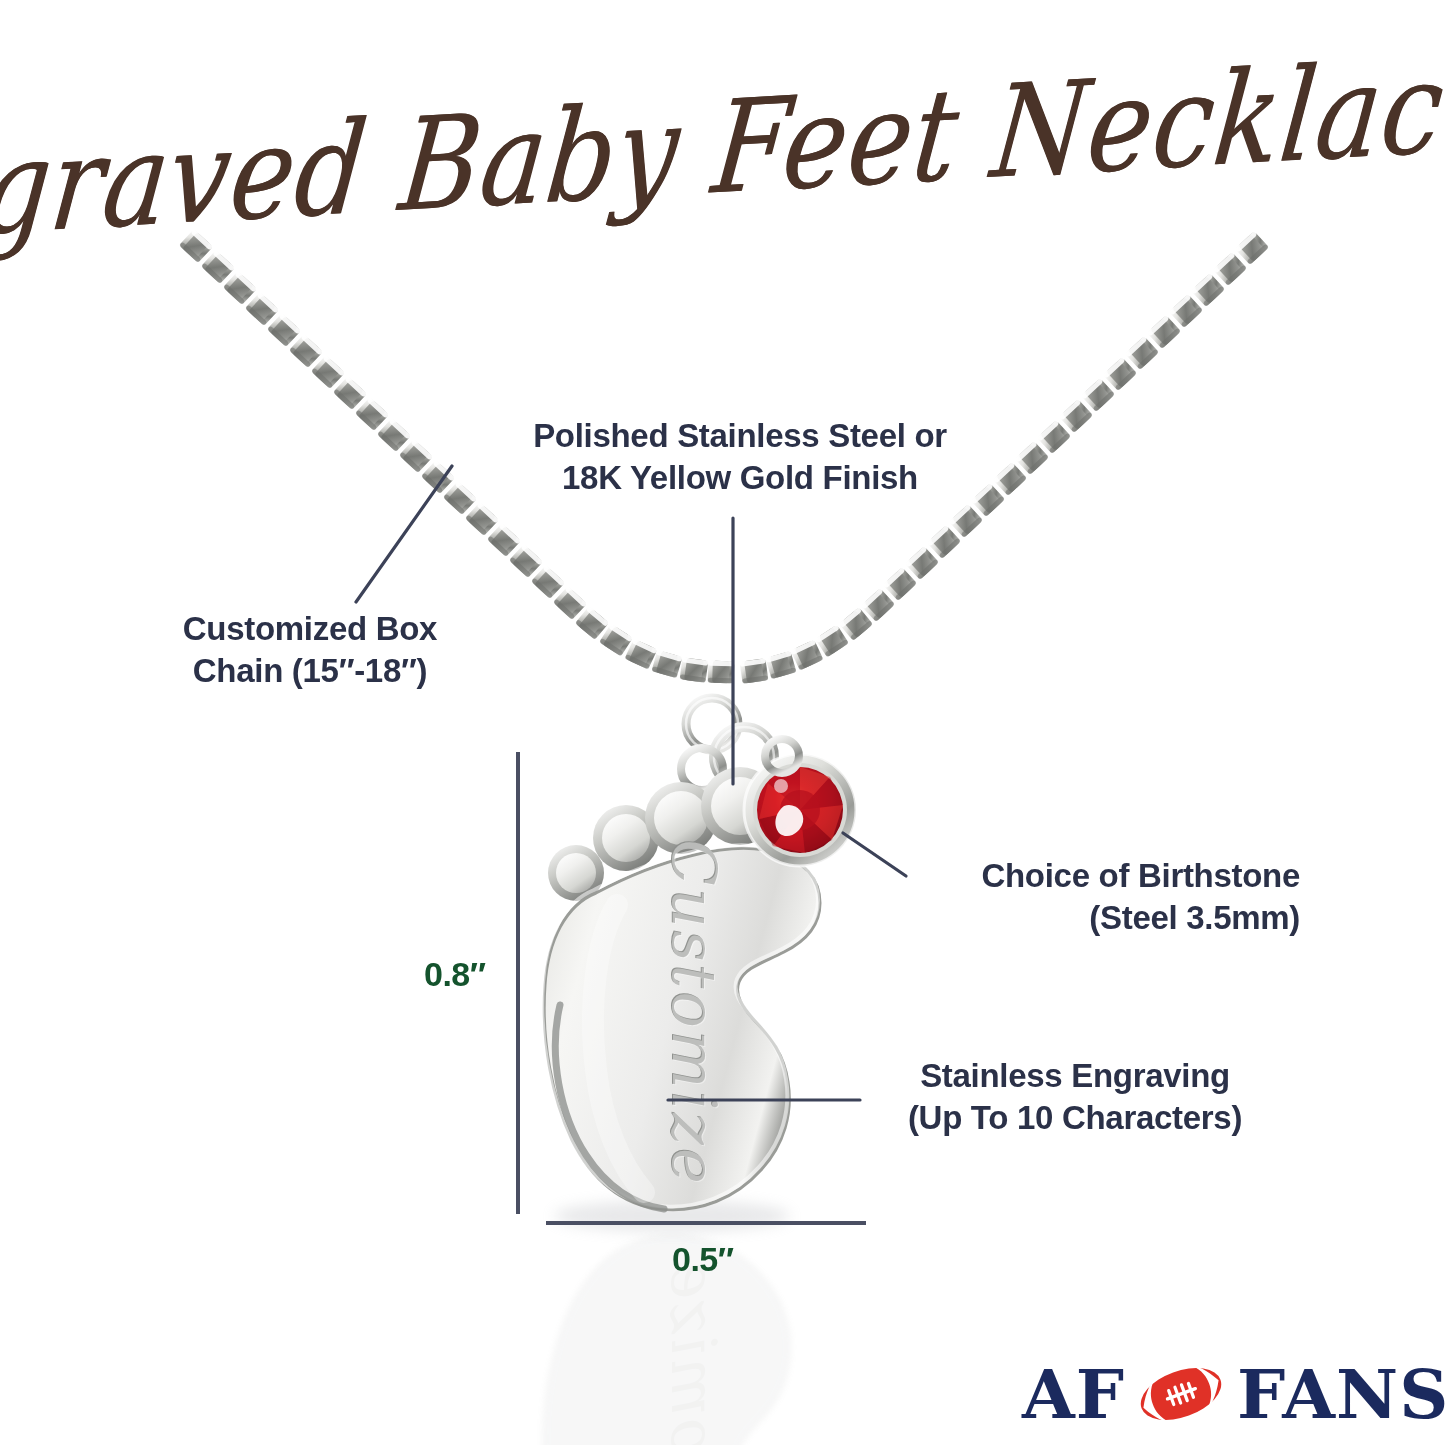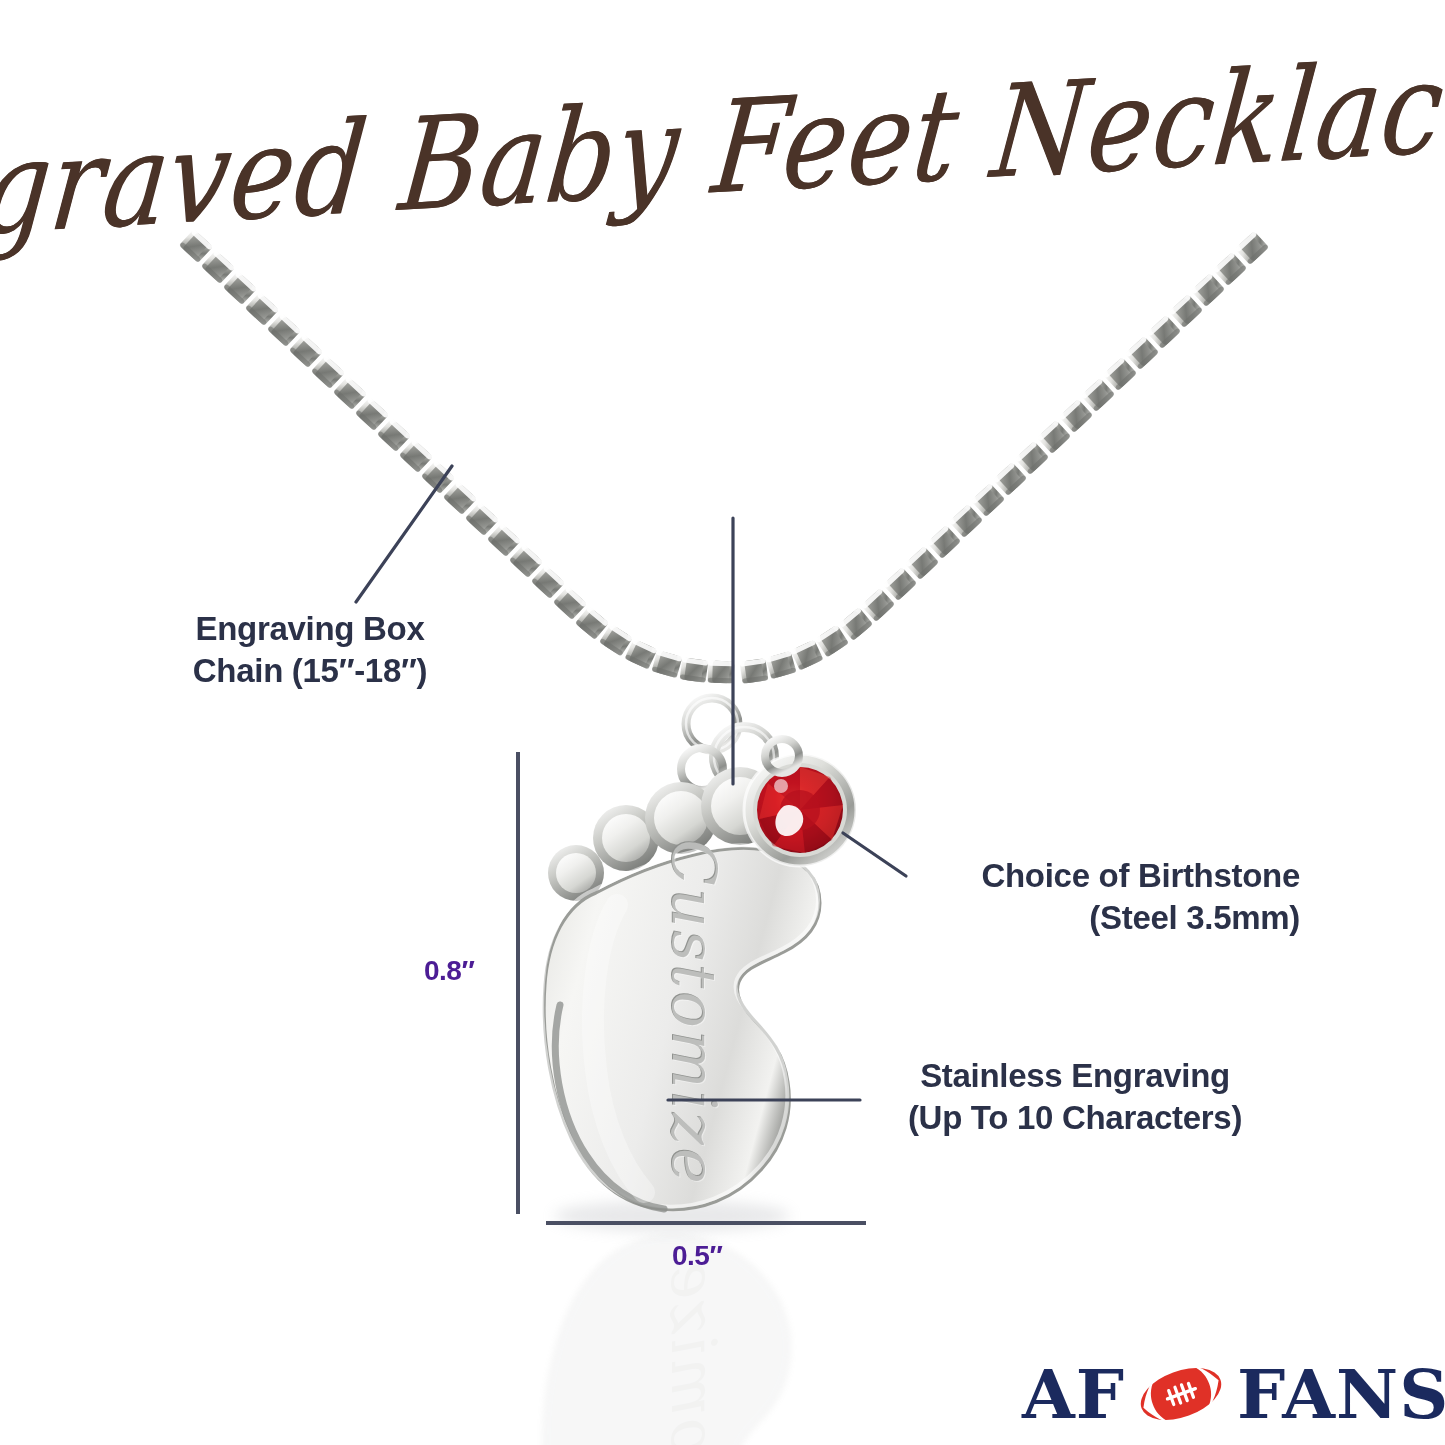--- a/index.html
+++ b/index.html
@@ -46,23 +46,23 @@
   .callout .line{display:block;}
 
   #callout-finish{left:495px;top:415px;width:490px;}
   #callout-chain{left:150px;top:608px;width:320px;}
   #callout-birthstone{left:900px;top:855px;width:400px;text-align:right;}
   #callout-engraving{left:855px;top:1055px;width:440px;}
 
   
   .dim-label{
     position:absolute;
-    color:#4c1d95;
+    color:#14532d;
     font-weight:700;
-    font-size:28px;
+    font-size:34px;
     letter-spacing:-0.5px;
     white-space:nowrap;
   }
   #dim-height-label{left:424px;top:955px;}
   #dim-width-label{left:672px;top:1240px;}
 
   
   svg.layer{position:absolute;left:0;top:0;width:1445px;height:1445px;overflow:visible;}
 
   
@@ -407,23 +407,27 @@
     </g>
 
     <g stroke="#4a4f63" stroke-width="4" fill="none" stroke-linecap="butt">
 
       <line x1="518" y1="752" x2="518" y2="1214"></line>
 
       <line x1="546" y1="1223" x2="866" y2="1223"></line>
     </g>
   </svg>
 
+  <div class="callout" id="callout-finish">
+    <span class="line">Polished Stainless Steel or</span>
+    <span class="line">18K Yellow Gold Finish</span>
+  </div>
 
   <div class="callout" id="callout-chain">
-    <span class="line">Engraving Box</span>
+    <span class="line">Customized Box</span>
     <span class="line">Chain (15″-18″)</span>
   </div>
 
   <div class="callout" id="callout-birthstone">
     <span class="line">Choice of Birthstone</span>
     <span class="line">(Steel 3.5mm)</span>
   </div>
 
   <div class="callout" id="callout-engraving">
     <span class="line">Stainless Engraving</span>

